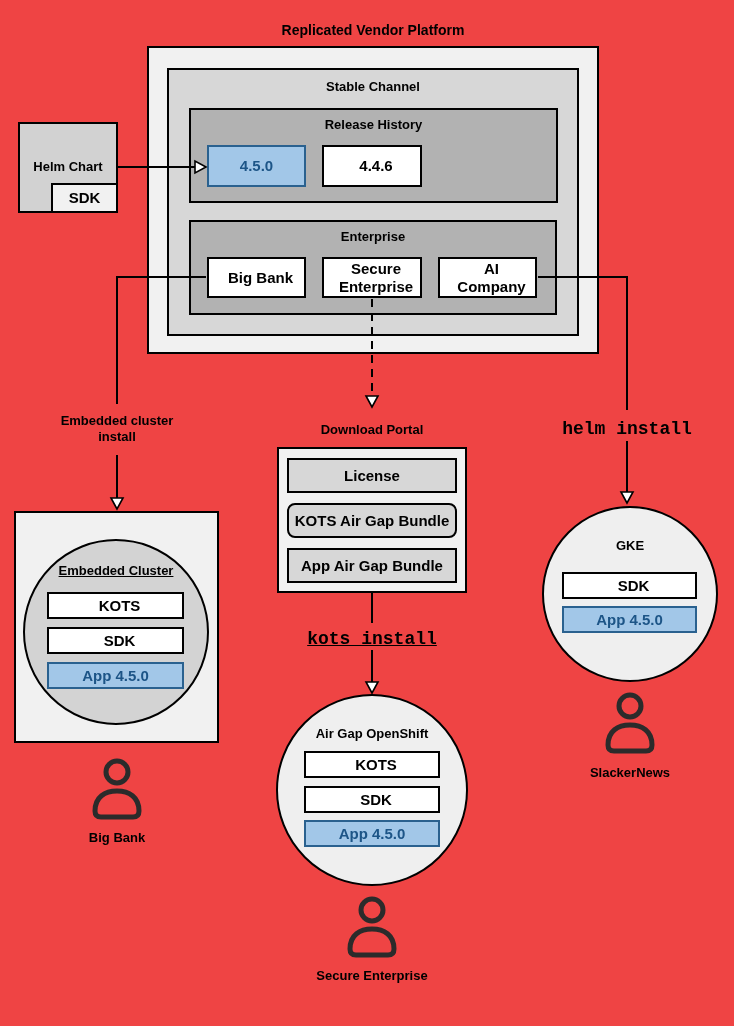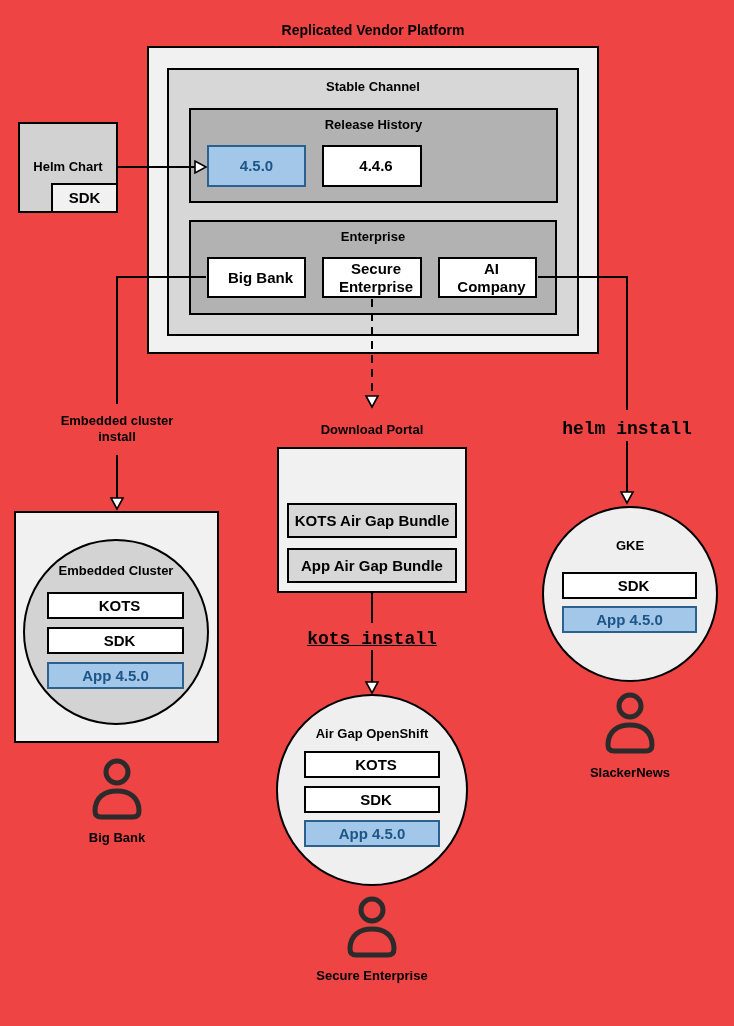--- a/index.html
+++ b/index.html
@@ -83,34 +83,35 @@
 
   <div class="box fill-helm" style="left:18px; top:122px; width:100px; height:91px;"></div>
   <div class="lbl" style="left:18px; top:159px; width:100px;">Helm Chart</div>
   <div class="box node fill-lightest" style="left:51px; top:183px; width:67px; height:30px;">SDK</div>
 
   <div class="lbl" style="left:47px; top:413px; width:140px;">Embedded cluster install</div>
 
   <div class="box fill-lightest" style="left:14px; top:511px; width:205px; height:232px;"></div>
 
   <div class="circle fill-embed" style="left:23px; top:539px; width:186px; height:186px;"></div>
-  <div class="lbl" style="left:23px; top:563px; width:186px;">Embedded Cluster</div>
+  <div class="lbl" style="left:23px; top:563px; width:186px;text-decoration:underline;">Embedded Cluster</div>
   <div class="box node fill-white" style="left:47px; top:592px; width:137px; height:27px;">KOTS</div>
   <div class="box node fill-white" style="left:47px; top:627px; width:137px; height:27px;">SDK</div>
   <div class="box node blue" style="left:47px; top:662px; width:137px; height:27px;">App 4.5.0</div>
 
   <svg class="person" style="left:91px; top:758px;" width="52" height="62" viewBox="0 0 52 62">
     <circle cx="26" cy="14" r="11" fill="none" stroke="#2b2b2b" stroke-width="5"></circle>
     <path d="M4 53 C4 39 14 33 26 33 C38 33 48 39 48 53 C48 57 46 59 42 59 L10 59 C6 59 4 57 4 53 Z" fill="none" stroke="#2b2b2b" stroke-width="5" stroke-linejoin="round"></path>
   </svg>
   <div class="lbl" style="left:57px; top:830px; width:120px;">Big Bank</div>
 
   <div class="lbl" style="left:312px; top:422px; width:120px;">Download Portal</div>
   <div class="box fill-lightest" style="left:277px; top:447px; width:190px; height:146px;"></div>
-  <div class="box node fill-light" style="left:287px; top:503px; width:170px; height:35px;">KOTS Air Gap Bundle</div>
+  <div class="box node fill-light" style="left:287px; top:458px; width:170px; height:35px;">License</div>
+  <div class="box node fill-light" style="left:287px; top:503px; width:170px; height:35px;border-radius:8px;">KOTS Air Gap Bundle</div>
   <div class="box node fill-light" style="left:287px; top:548px; width:170px; height:35px;">App Air Gap Bundle</div>
 
   <div class="lbl mono" style="left:282px; top:628px; width:180px;text-decoration:underline;">kots install</div>
 
   <div class="circle fill-circle" style="left:276px; top:694px; width:192px; height:192px;"></div>
   <div class="lbl" style="left:276px; top:726px; width:192px;">Air Gap OpenShift</div>
   <div class="box node fill-white" style="left:304px; top:751px; width:136px; height:27px;">KOTS</div>
   <div class="box node fill-white" style="left:304px; top:786px; width:136px; height:27px;">SDK</div>
   <div class="box node blue" style="left:304px; top:820px; width:136px; height:27px;">App 4.5.0</div>
 

